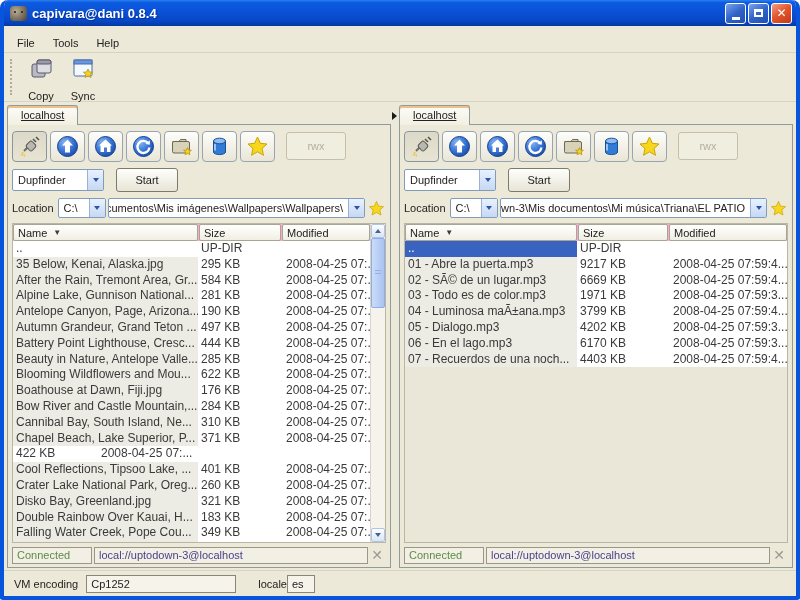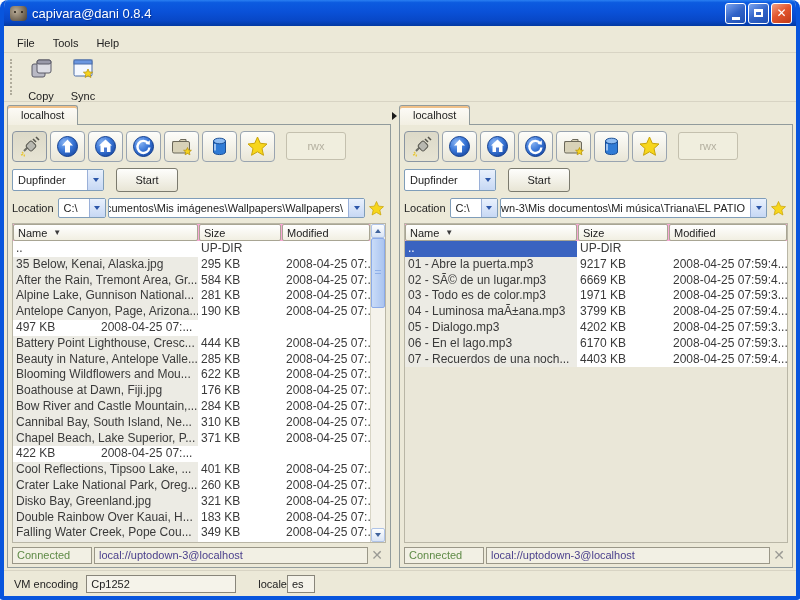--- a/index.html
+++ b/index.html
@@ -12,21 +12,21 @@
 
   
   .titlebar { height:26px; flex:0 0 26px; display:flex; align-items:center; padding:0 4px;
     background:linear-gradient(180deg,#2a80f2 0%,#0c5be0 10%,#0a51d8 45%,#titleblue 70%,#0342b6 92%,#0339a2 100%);
     background:linear-gradient(180deg,#2a80f2 0%,#0c5be0 10%,#0a51d8 45%,#0847c6 80%,#0339a2 100%); }
   .app-icon { width:17px; height:15px; margin:0 5px 0 2px; border-radius:4px;
     background:radial-gradient(circle at 35% 35%,#b9ac97,#6b5f4e 70%,#4a4136); position:relative; flex:0 0 17px; }
   .app-icon::before, .app-icon::after { content:""; position:absolute; top:5px; width:2px; height:2px;
     background:#201a12; border-radius:50%; }
   .app-icon::before { left:4px; } .app-icon::after { right:4px; }
-  .title-text { color:#fff; font-weight:normal; font-size:13px; text-shadow:1px 1px 1px #03339a; flex:1; }
+  .title-text { color:#fff; font-weight:bold; font-size:13px; text-shadow:1px 1px 1px #03339a; flex:1; }
   .winbtn { width:21px; height:21px; margin-left:2px; border-radius:3px; border:1px solid #fff;
     display:flex; align-items:center; justify-content:center; position:relative; flex:0 0 21px; }
   .btn-min,.btn-max { background:linear-gradient(145deg,#7ba4ef 0%,#3264c8 50%,#1e4fb4 100%); }
   .btn-close { background:linear-gradient(145deg,#f0a086 0%,#e4572e 45%,#c23a18 100%); }
   .glyph-min { width:8px; height:3px; background:#fff; margin-top:10px; }
   .glyph-max { width:9px; height:8px; border:2px solid #fff; border-top-width:3px; }
   .glyph-close { color:#fff; font-weight:bold; font-size:12px; line-height:1; }
 
   
   .menubar { height:19px; flex:0 0 19px; display:flex; align-items:center; background:#ece9d8;
@@ -41,21 +41,21 @@
 
   
   .main { flex:1 1 auto; display:flex; padding:2px 3px 0 3px; background:#ece9d8; position:relative; min-height:0; }
   .panel { display:flex; flex-direction:column; min-width:0; }
   .panel-left  { flex:0 0 384px; --name-w:185px; --size-w:82px; }
   .panel-right { flex:1 1 auto;  --name-w:172px; --size-w:90px; }
   .splitter { flex:0 0 8px; position:relative; }
   .split-arrow { position:absolute; top:8px; left:1px; width:0; height:0;
     border-top:4px solid transparent; border-bottom:4px solid transparent; border-left:5px solid #1a1a1a; }
 
-  .tab-row { height:20px; flex:0 0 20px; display:flex; }
+  .tab-row { height:20px; flex:0 0 20px; display:flex;text-decoration:underline; }
   .tab { padding:3px 13px 2px 13px; background:linear-gradient(180deg,#fdfcf8,#f2efe2);
     border:1px solid #919b9c; border-bottom:none; border-radius:3px 3px 0 0;
     box-shadow:inset 0 2px 0 #f0c088; position:relative; top:1px; z-index:2; }
   .panel-body { flex:1 1 auto; border:1px solid #919b9c; background:#ece9d8;
     padding:3px 4px; display:flex; flex-direction:column; min-height:0; }
 
   
   .iconbar { height:36px; flex:0 0 36px; display:flex; align-items:center; }
   .iconbtn { width:35px; height:31px; margin-right:3px; border:1px solid #99a4b0; border-radius:4px;
     background:linear-gradient(180deg,#fdfdfa,#e9e6d7); display:flex; align-items:center; justify-content:center; }
@@ -328,20 +328,21 @@
                     <div class="cell c-name">Alpine Lake, Gunnison National...</div>
                     <div class="cell c-size">281 KB</div>
                     <div class="cell c-mod">2008-04-25 07:...</div>
                   </div>
                   <div class="trow">
                     <div class="cell c-name">Antelope Canyon, Page, Arizona...</div>
                     <div class="cell c-size">190 KB</div>
                     <div class="cell c-mod">2008-04-25 07:...</div>
                   </div>
                   <div class="trow">
+                    <div class="cell c-name">Autumn Grandeur, Grand Teton ...</div>
                     <div class="cell c-size">497 KB</div>
                     <div class="cell c-mod">2008-04-25 07:...</div>
                   </div>
                   <div class="trow">
                     <div class="cell c-name">Battery Point Lighthouse, Cresc...</div>
                     <div class="cell c-size">444 KB</div>
                     <div class="cell c-mod">2008-04-25 07:...</div>
                   </div>
                   <div class="trow">
                     <div class="cell c-name">Beauty in Nature, Antelope Valle...</div>

